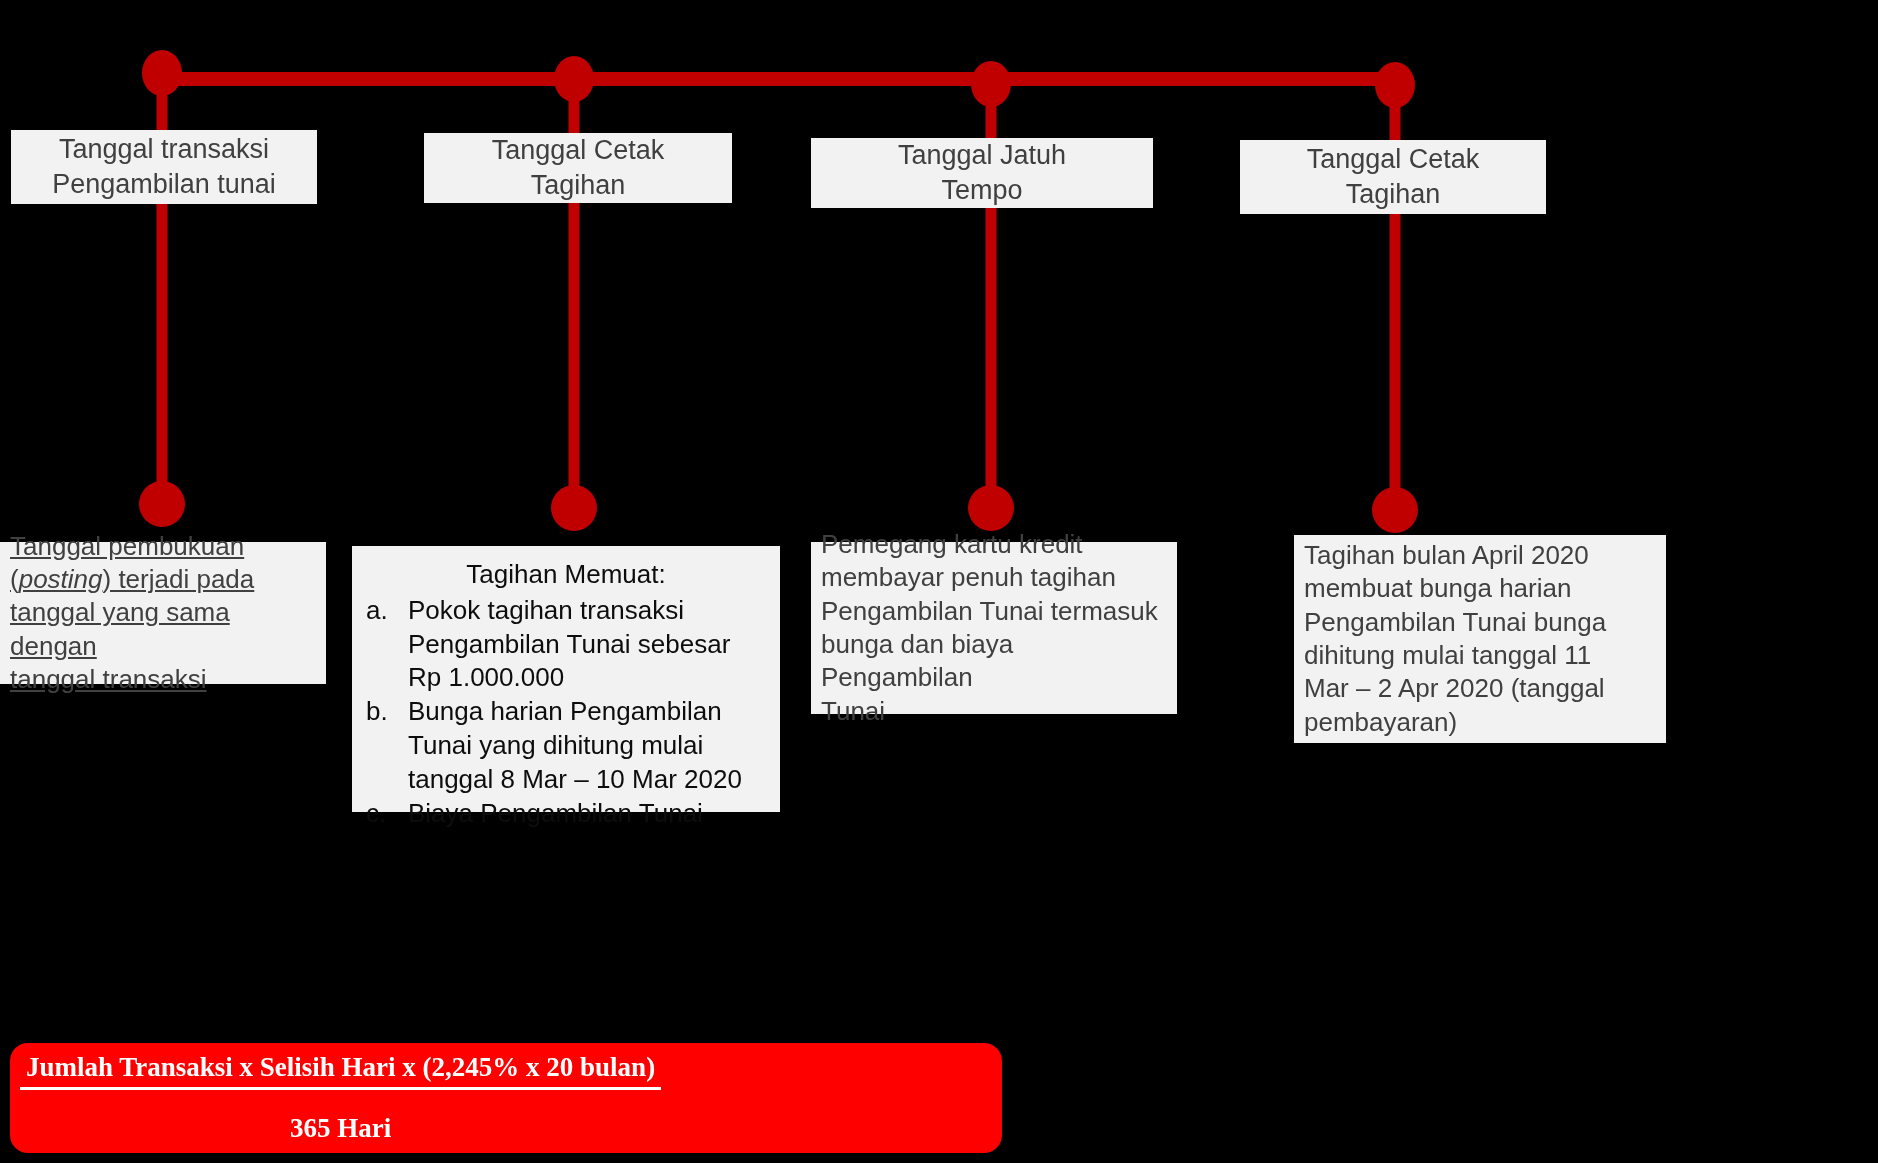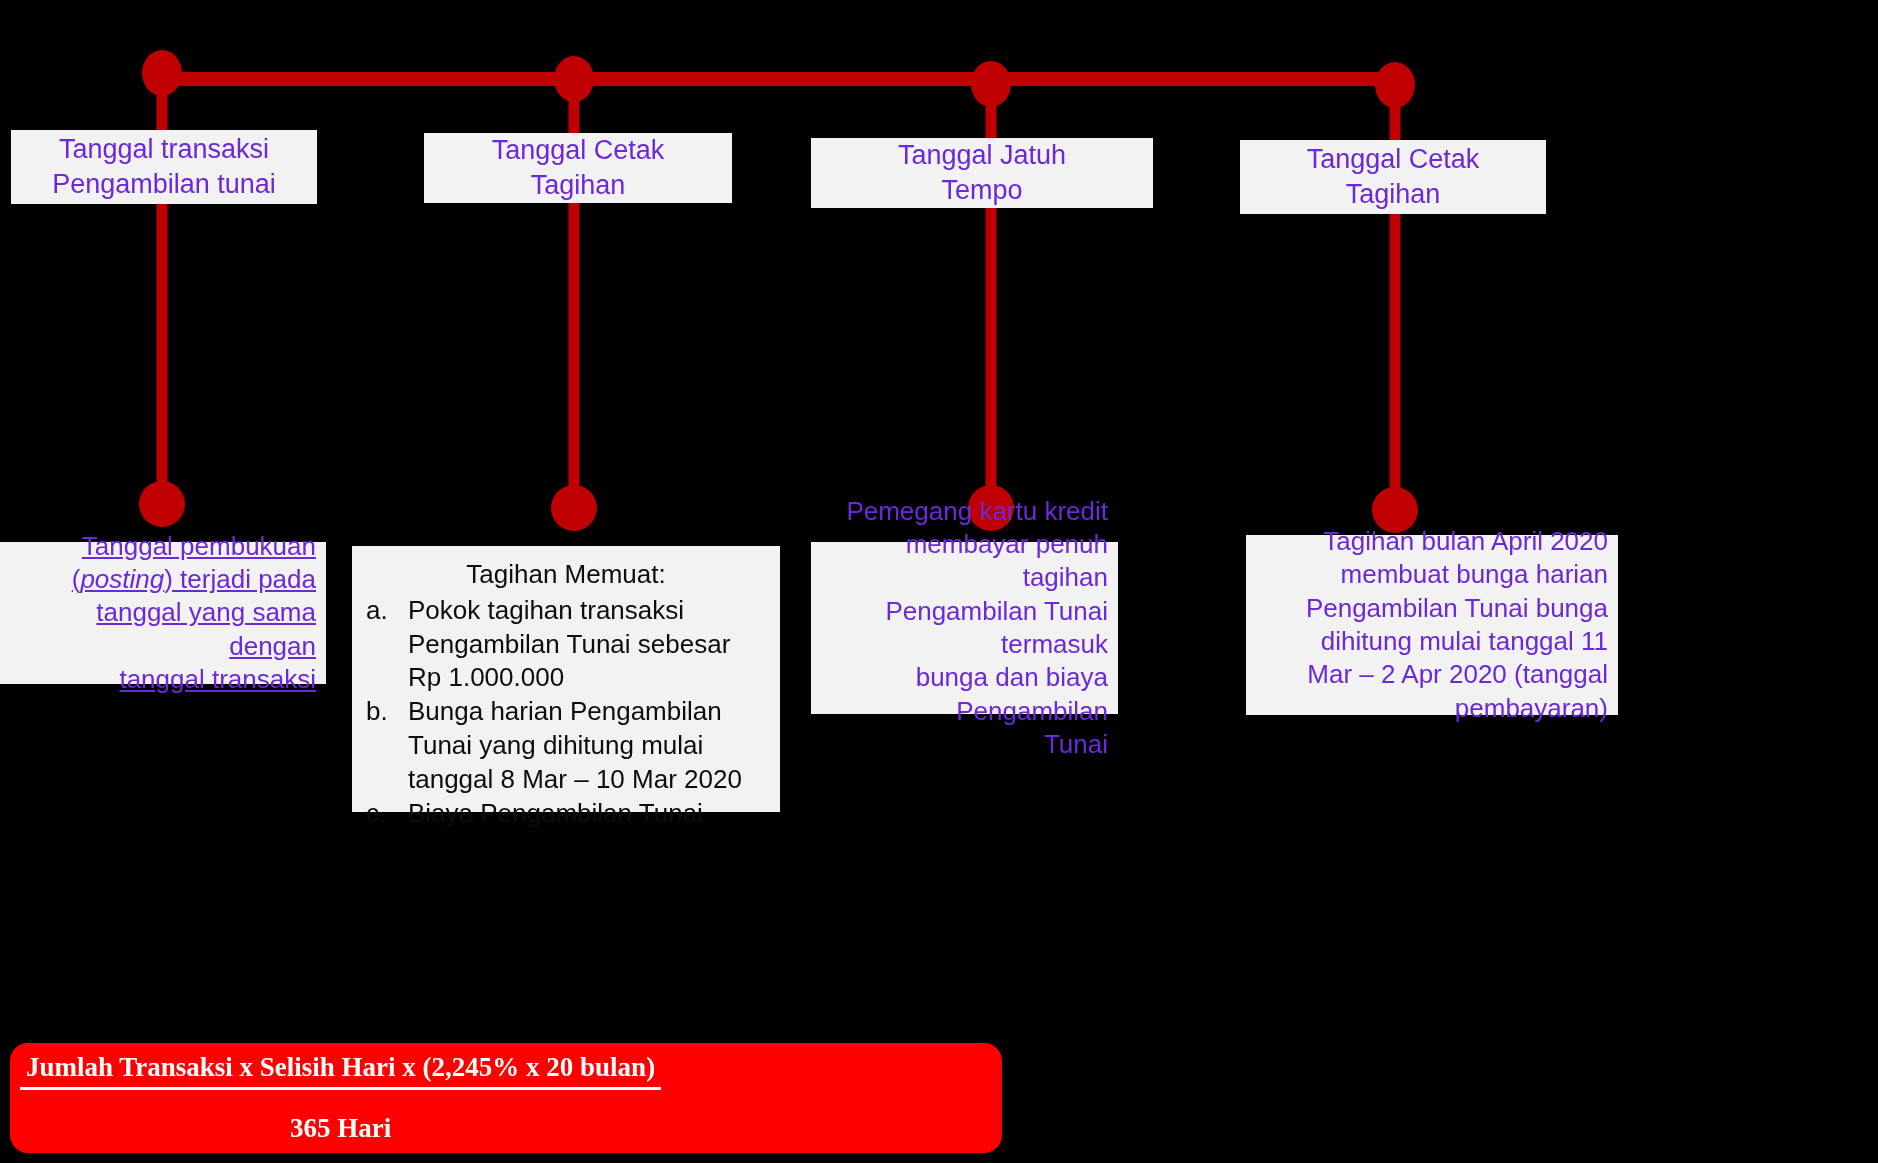--- a/index.html
+++ b/index.html
@@ -40,26 +40,26 @@
     position: absolute;
     width: 11px;
     background: #C00000;
     transform: translateX(-50%);
   }
 
   
   .box {
     position: absolute;
     background: #F2F2F2;
-    color: #6d28d9;
+    color: #404040;
     display: flex;
     flex-direction: column;
     align-items: center;
     justify-content: center;
-    text-align: right;
+    text-align: left;
     line-height: 1.28;
   }
   .box-top { font-size: 27px; padding: 10px 8px; }
   .box-bot { font-size: 26px; padding: 12px 10px; }
   .box-bot .line { display: block; width: 100%; }
   .box-bot em { font-style: italic; }
 
   
   .listbox {
     position: absolute;
@@ -191,29 +191,29 @@
         <span class="marker">b.</span>
         <span class="itemtext">Bunga harian Pengambilan Tunai yang dihitung mulai tanggal 8 Mar – 10 Mar 2020</span>
       </li>
       <li>
         <span class="marker">c.</span>
         <span class="itemtext">Biaya Pengambilan Tunai</span>
       </li>
     </ol>
   </div>
 
-  <div class="box box-bot" style="left:811px; top:542px; width:307px; height:172px;">
+  <div class="box box-bot" style="left:811px; top:542px; width:366px; height:172px;">
     <span class="line">Pemegang kartu kredit</span>
     <span class="line">membayar penuh tagihan</span>
     <span class="line">Pengambilan Tunai termasuk</span>
     <span class="line">bunga dan biaya Pengambilan</span>
     <span class="line">Tunai</span>
   </div>
 
-  <div class="box box-bot" style="left:1246px; top:535px; width:372px; height:180px;">
+  <div class="box box-bot" style="left:1294px; top:535px; width:372px; height:208px;">
     <span class="line">Tagihan bulan April 2020</span>
     <span class="line">membuat bunga harian</span>
     <span class="line">Pengambilan Tunai bunga</span>
     <span class="line">dihitung mulai tanggal 11</span>
     <span class="line">Mar – 2 Apr 2020 (tanggal</span>
     <span class="line">pembayaran)</span>
   </div>
 
   <div class="formula" style="left:10px; top:1043px; width:992px; height:110px;">
     <span class="frac">

